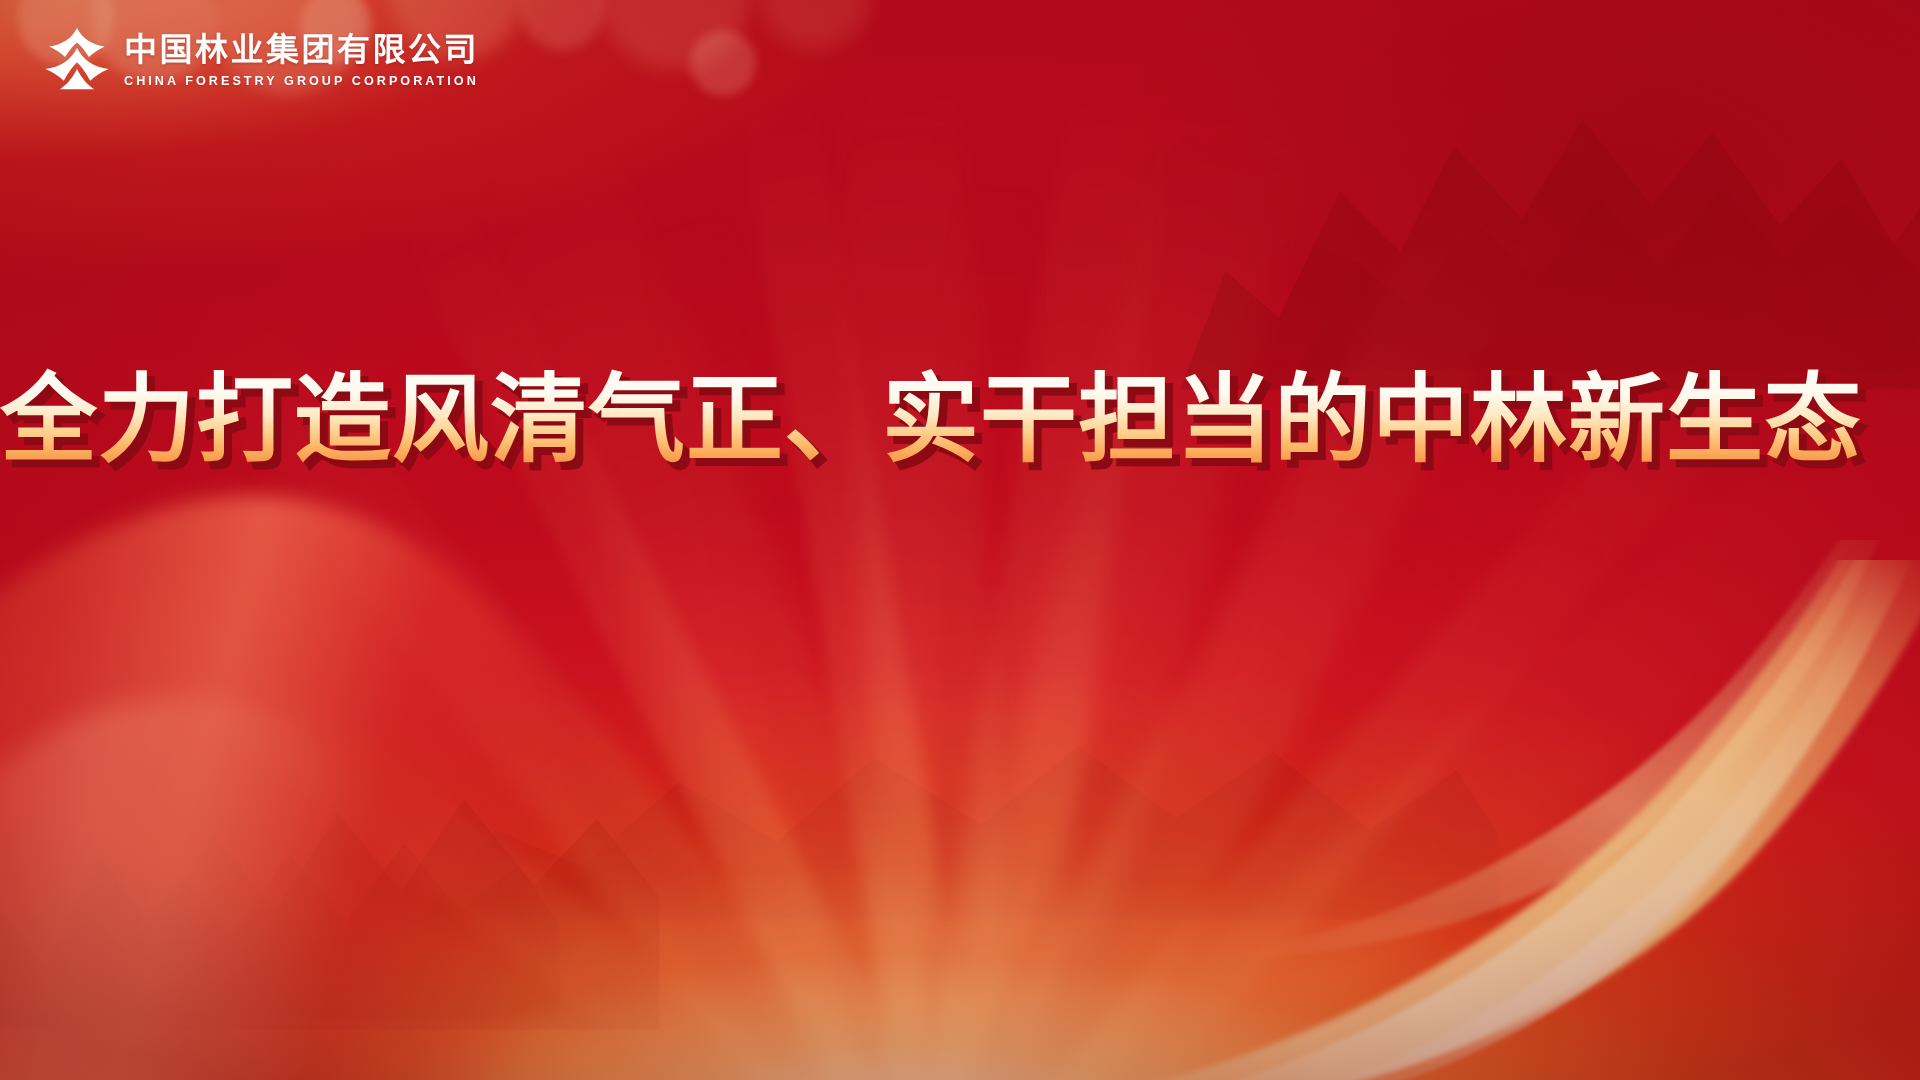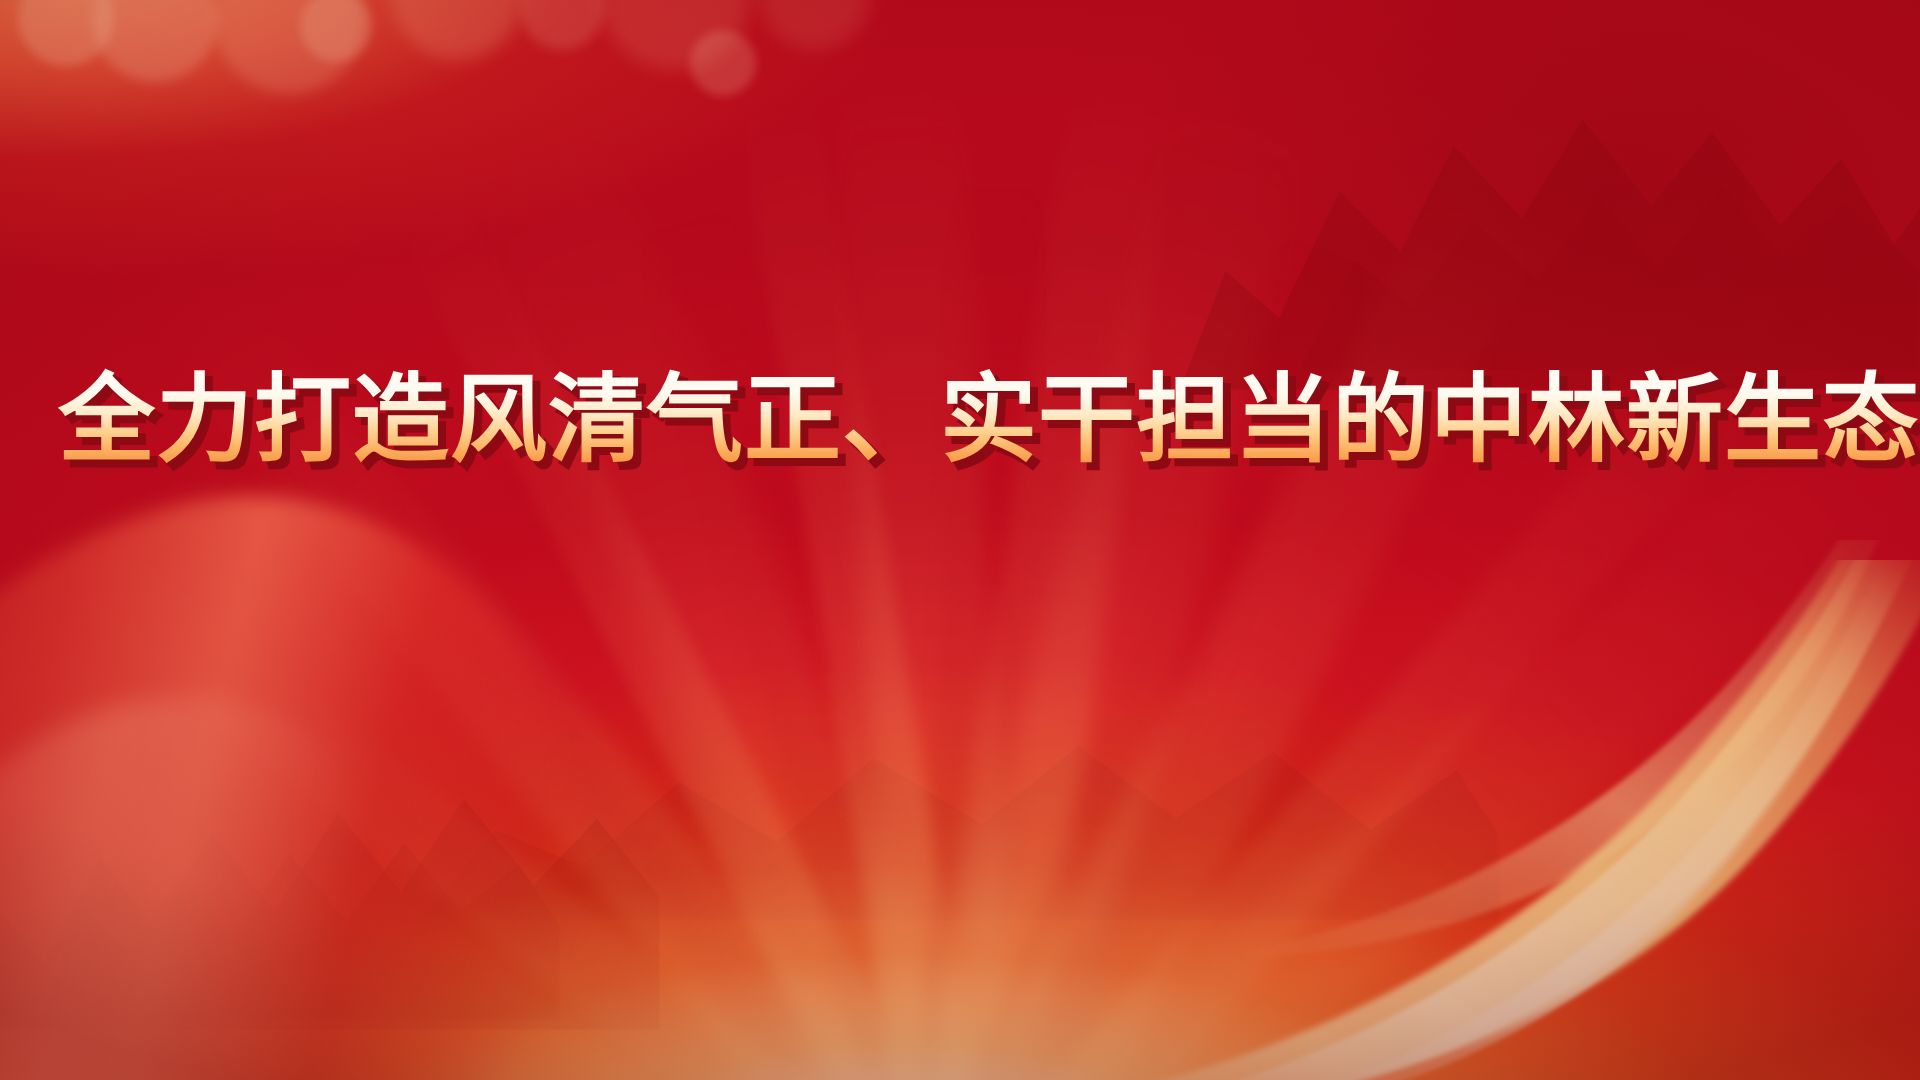--- a/index.html
+++ b/index.html
@@ -125,24 +125,24 @@
     letter-spacing: 3.05px;
     line-height: 1;
     margin-top: 7px;
     white-space: nowrap;
     text-shadow: 0 1px 2px rgba(140,10,14,0.30);
   }
 
   
   #headline {
     position: absolute;
-    left: 0; right: 0;
+    left: 0; right: 16px;
     top: 352px;
     z-index: 30;
-    text-align: right;
+    text-align: left;
   }
   .hl-line {
     position: relative;
     font-size: 97px;
     font-weight: 700;
     letter-spacing: 1px;
     line-height: 135px;
     white-space: nowrap;
     color: #fff6e2;
   }
@@ -290,20 +290,51 @@
       <filter id="sf3">
           <feGaussianBlur stdDeviation="2.6"></feGaussianBlur>
         </filter>
     </defs>
     <path d="M20,412 C240,372 430,248 548,96 C600,30 632,-16 648,-48
              L678,-48 C656,10 618,96 556,174 C430,330 230,408 30,418 Z" fill="url(#gr4)" filter="url(#sf3)"></path>
   </svg>
 
   <div class="bg-layer bg-vignette"></div>
 
+  <div id="logo">
+    <svg id="logo-mark" viewBox="0 0 100 94" aria-hidden="true">
+      <g fill="#ffffff">
+
+        <path d="M50 0
+                 C58 16 74 26 92 28
+                 C82 33 74 38 68 44
+                 C62 34 56 27 50 22
+                 C44 27 38 34 32 44
+                 C26 38 18 33 8 28
+                 C26 26 42 16 50 0 Z"></path>
+
+        <path d="M50 30
+                 C58 48 76 60 98 62
+                 C86 67 77 73 70 80
+                 C63 67 56 58 50 52
+                 C44 58 37 67 30 80
+                 C23 73 14 67 2 62
+                 C24 60 42 48 50 30 Z"></path>
+
+        <path d="M50 62
+                 C57 76 66 86 76 93
+                 L24 93
+                 C34 86 43 76 50 62 Z"></path>
+      </g>
+    </svg>
+    <div class="logo-text-wrap">
+      <div id="logo-cn">中国林业集团有限公司</div>
+      <div id="logo-en">CHINA FORESTRY GROUP CORPORATION</div>
+    </div>
+  </div>
 
   <div id="headline">
     <div class="hl-line">
       <span class="hl-shadow" aria-hidden="true">全力打造风清气正、实干担当的中林新生态</span>
       <span class="hl-front">全力打造风清气正、实干担当的中林新生态</span>
     </div>
   </div>
 
 </div>
 

